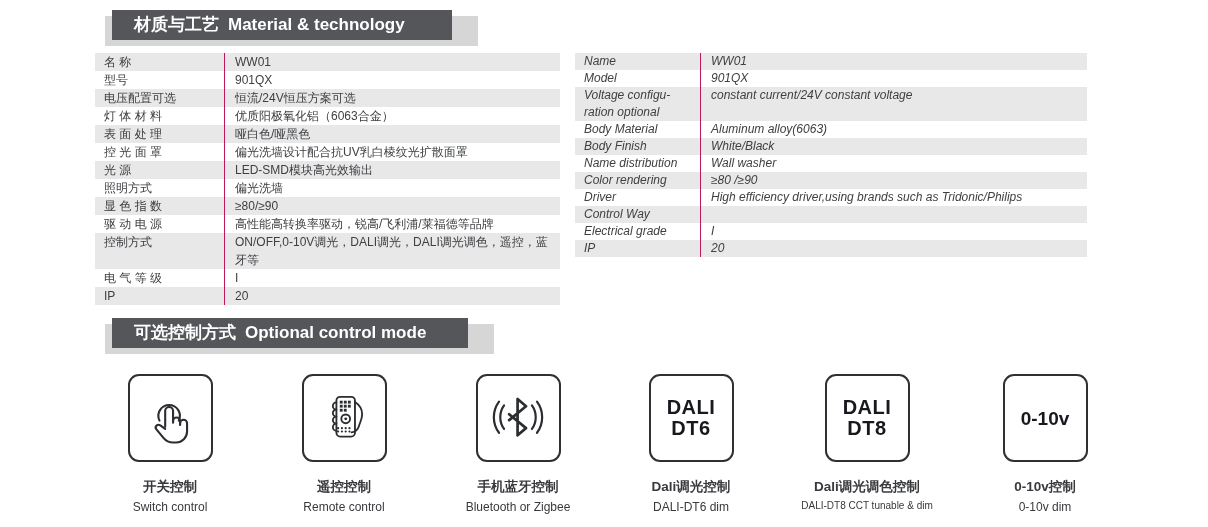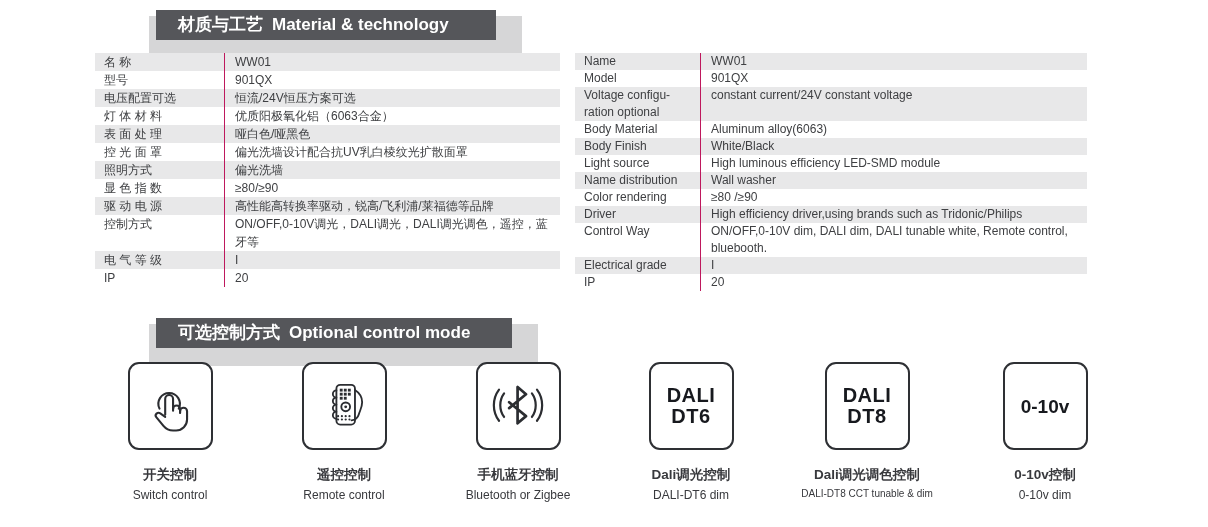--- a/index.html
+++ b/index.html
@@ -3,52 +3,52 @@
 <meta charset="utf-8">
 <style>
   * { margin:0; padding:0; box-sizing:border-box; }
   html,body { background:#fff; }
   body {
     position:relative; width:1208px; height:527px; overflow:hidden;
     font-family:"Liberation Sans","DejaVu Sans",sans-serif; color:#3f4043;
   }
 
   
-  .band { position:absolute; height:42px;margin-left:44px; }
+  .band { position:absolute; height:30px; }
   .band .band-shadow { position:absolute; left:-7px; right:-26px; top:6px; bottom:-6px; background:#d6d6d7; }
   .band .band-bar {
     position:relative; height:30px; line-height:30px; padding:0 24px 0 22px;
     background:#55565a; color:#ffffff; font-size:17px; font-weight:bold;
     white-space:nowrap; display:inline-block; min-width:100%;
   }
   .band .band-en { margin-left:9px; font-weight:bold; }
   #band-materials { left:112px; top:10px; width:340px; }
   #band-control   { left:112px; top:318px; width:356px; }
 
   
   .spec-table { position:absolute; top:53px; font-size:12px; }
   #table-zh { left:95px;  width:465px; }
-  #table-en { left:575px; width:512px; }
+  #table-en { left:575px; width:512px;font-style:italic; }
   .spec-row { display:flex; }
   .spec-row:nth-child(odd) { background:#e8e8e9; }
   #table-zh .spec-row { line-height:18px; }
   #table-en .spec-row { line-height:17px; }
   .spec-label {
     flex:0 0 auto; border-right:1px solid #be185d; padding:0 4px 0 9px;
   }
   #table-zh .spec-label { width:130px; }
   #table-en .spec-label { width:126px; }
   .spec-value { flex:1 1 auto; padding:0 2px 0 10px; }
 
   
   .mode-cell { position:absolute; top:362px; width:174px; text-align:center; }
   #mode-0 { left:83px; }  #mode-1 { left:257px; } #mode-2 { left:431px; }
   #mode-3 { left:604px; } #mode-4 { left:780px; } #mode-5 { left:958px; }
   .mode-box {
-    width:85px; height:88px; margin:0 auto; background:#fff;
+    width:85px; height:88px; margin:12px auto; background:#fff;
     border:2px solid #2e3034; border-radius:11px;
     display:flex; align-items:center; justify-content:center;
   }
   .badge-text {
     font-weight:bold; color:#17191e; font-size:20px; line-height:21px;
     letter-spacing:0.5px;
   }
   .badge-text.single { font-size:19px; letter-spacing:0; }
   .mode-zh { margin-top:16px; font-size:13.5px; font-weight:bold; color:#38393d; }
   .mode-en { margin-top:4px; font-size:12px; color:#38393d; }
@@ -86,20 +86,24 @@
     </div>
   <div class="spec-row">
       <div class="spec-label">表 面 处 理</div>
       <div class="spec-value">哑白色/哑黑色</div>
     </div>
   <div class="spec-row">
       <div class="spec-label">控 光 面 罩</div>
       <div class="spec-value">偏光洗墙设计配合抗UV乳白棱纹光扩散面罩</div>
     </div>
   <div class="spec-row">
+      <div class="spec-label">光 源</div>
+      <div class="spec-value">LED-SMD模块高光效输出</div>
+    </div>
+  <div class="spec-row">
       <div class="spec-label">照明方式</div>
       <div class="spec-value">偏光洗墙</div>
     </div>
   <div class="spec-row">
       <div class="spec-label">显 色 指 数</div>
       <div class="spec-value">≥80/≥90</div>
     </div>
   <div class="spec-row">
       <div class="spec-label">驱 动 电 源</div>
       <div class="spec-value">高性能高转换率驱动，锐高/飞利浦/莱福德等品牌</div>
@@ -133,38 +137,33 @@
     </div>
   <div class="spec-row">
       <div class="spec-label">Body Material</div>
       <div class="spec-value">Aluminum alloy(6063)</div>
     </div>
   <div class="spec-row">
       <div class="spec-label">Body Finish</div>
       <div class="spec-value">White/Black</div>
     </div>
   <div class="spec-row">
-      <div class="spec-label">Light source</div>
-      <div class="spec-value">High luminous efficiency LED-SMD module</div>
-    </div>
-  <div class="spec-row">
       <div class="spec-label">Name distribution</div>
       <div class="spec-value">Wall washer</div>
     </div>
   <div class="spec-row">
       <div class="spec-label">Color rendering</div>
       <div class="spec-value">≥80 /≥90</div>
     </div>
   <div class="spec-row">
       <div class="spec-label">Driver</div>
       <div class="spec-value">High efficiency driver,using brands such as Tridonic/Philips</div>
     </div>
   <div class="spec-row">
       <div class="spec-label">Control Way</div>
-      <div class="spec-value">ON/OFF,0-10V dim, DALI dim, DALI tunable white, Remote control, bluebooth.</div>
     </div>
   <div class="spec-row">
       <div class="spec-label">Electrical grade</div>
       <div class="spec-value">I</div>
     </div>
   <div class="spec-row">
       <div class="spec-label">IP</div>
       <div class="spec-value">20</div>
     </div>
 </div>

